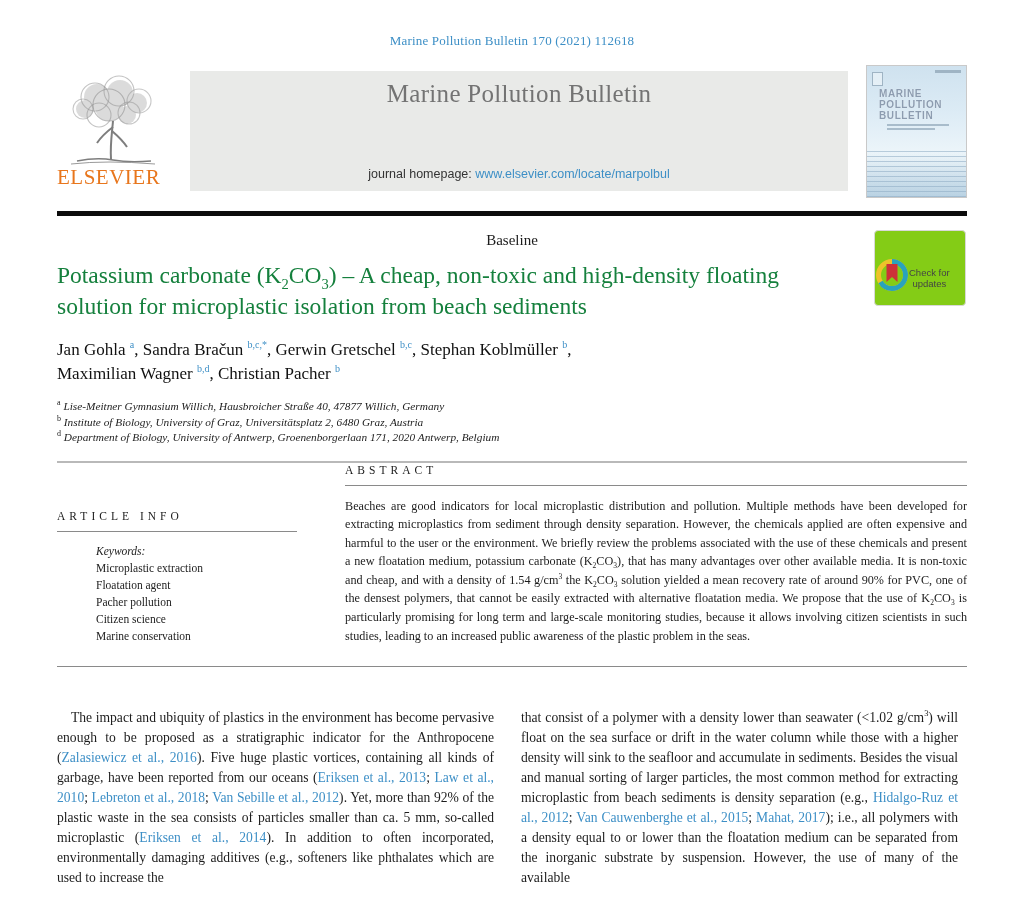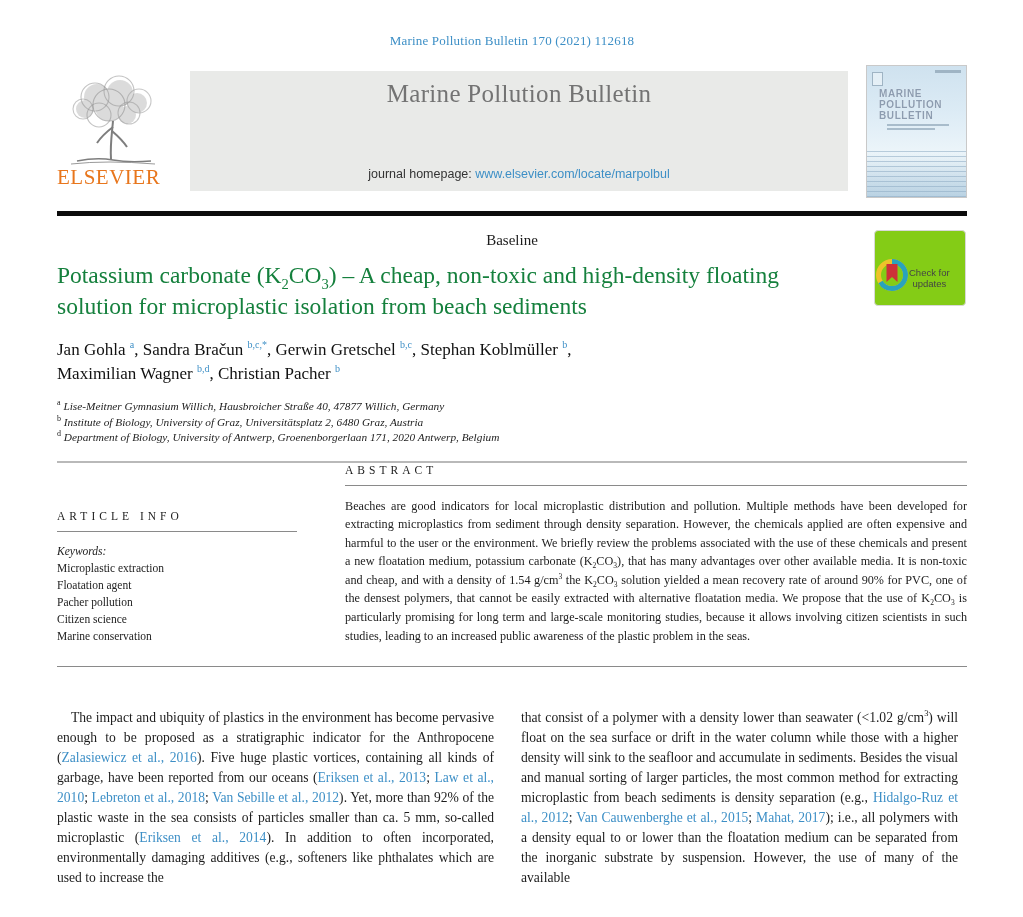--- a/index.html
+++ b/index.html
@@ -84,21 +84,21 @@
   }
 
   .rule-top { height:2px; background:#b9b9b9; margin-top:15px; }
 
   
   .info-section { display:flex; margin-top:0;align-items:flex-end; }
   .info-left { width:240px; flex:0 0 auto; padding-top:18px; }
   .info-right { flex:1 1 auto; margin-left:48px; padding-top:1px; }
   .info-heading { font-size:11.5px; letter-spacing:.35em; color:#1c1c1c; }
   .heading-rule { height:1px; background:#8a8a8a; margin-top:9px; }
-  .keywords { margin-top:11px; }
+  .keywords { margin-top:11px;margin-left:39px; }
   .keywords-label { font-size:11.5px; font-style:italic; line-height:17px; color:#222; }
   .keyword-item { font-size:11.5px; line-height:17px; color:#222; }
   .abstract-text {
     margin-top:11px; font-size:12.2px; line-height:18.6px; color:#1c1c1c;
     text-align:justify;
   }
 
   .rule-bottom { height:1px; background:#8a8a8a; margin-top:21px; }
 
   

